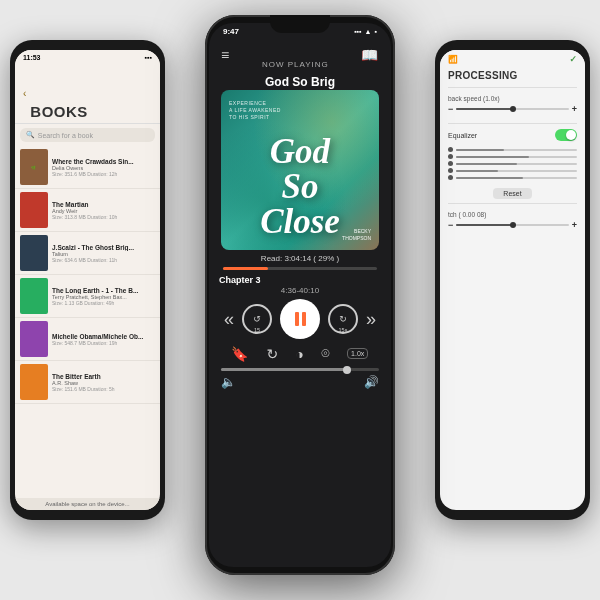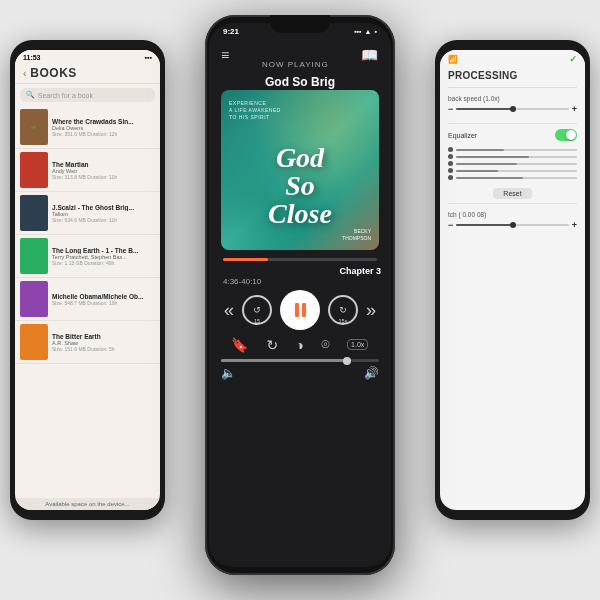--- a/index.html
+++ b/index.html
@@ -52,24 +52,25 @@
       display: flex;
       align-items: center;
       gap: 4px;
       border-bottom: 0.5px solid #ddd;
     }
     .left-header .back-arrow {
       font-size: 10px;
       color: #8B6914;
     }
     .left-header .title {
-      font-size: 12px;
+      font-size: 15px;
       font-weight: 700;
       letter-spacing: 0.5px;
       color: #333;
+      margin-top: 37px;
     }
     .left-search {
       margin: 4px 5px;
       background: #e8e3dc;
       border-radius: 6px;
       padding: 3px 6px;
       display: flex;
       align-items: center;
       gap: 3px;
     }
@@ -407,21 +408,21 @@
         radial-gradient(ellipse at 30% 70%, rgba(0,100,80,0.4) 0%, transparent 50%);
     }
     .album-text {
       position: relative;
       z-index: 2;
       text-align: center;
       color: white;
       font-weight: 900;
       line-height: 1;
       text-shadow: 2px 2px 8px rgba(0,0,0,0.5);
-      font-size: 28px;
+      font-size: 35px;
       font-family: Georgia, serif;
       font-style: italic;
       margin-top: 32px;
     }
     .album-subtitle {
       position: absolute;
       left: 8px;
       top: 10px;
       font-size: 5px;
       color: rgba(255,255,255,0.8);
@@ -463,30 +464,30 @@
       border-radius: 2px;
       position: relative;
     }
     .progress-fill {
       height: 100%;
       background: #ff6b35;
       border-radius: 2px;
       width: 29%;
     }
     .chapter-label {
-      text-align: right;
+      text-align: left;
       font-size: 9px;
       font-weight: 600;
       color: #fff;
       padding: 2px 10px 1px;
       flex-shrink: 0;
     }
     .time-row {
       display: flex;
-      justify-content: flex-start;
+      justify-content: center;
       padding: 0 14px;
       font-size: 8px;
       color: #aaa;
       flex-shrink: 0;
     }
     .controls-main {
       display: flex;
       align-items: center;
       justify-content: center;
       gap: 8px;
@@ -731,40 +732,41 @@
         <span class="right-plus-minus">+</span>
       </div>
     </div>
   </div>
 </div>
 
 <div class="phone-center">
   <div class="center-notch"></div>
   <div class="center-screen">
     <div class="center-status">
-      <span>9:21</span>
+      <span>9:47</span>
       <div class="status-right">
         <span style="font-size:7px;">▪▪▪</span>
         <span style="font-size:7px;">▲</span>
         <span style="font-size:7px;">▪</span>
       </div>
     </div>
     <div class="center-header">
       <span class="hamburger-icon">≡</span>
       <span class="now-playing-label">NOW PLAYING</span>
       <span class="book-icon">📖</span>
     </div>
     <div class="track-title">God So Brig</div>
     <div class="album-art">
       <div class="album-art-overlay"></div>
       <div class="album-subtitle">EXPERIENCE<br>A LIFE AWAKENED<br>TO HIS SPIRIT</div>
       <div class="album-text">God<br>So<br>Close</div>
       <div class="album-author-badge">BECKY<br>THOMPSON</div>
     </div>
     <div class="duration-info">
+      <div class="read-line">Read: 3:04:14 ( 29% )</div>
     </div>
     <div class="progress-bar-container">
       <div class="progress-track">
         <div class="progress-fill"></div>
       </div>
     </div>
     <div class="chapter-label">Chapter 3</div>
     <div class="time-row">
       <span>4:36</span>
       <span>-40:10</span>

